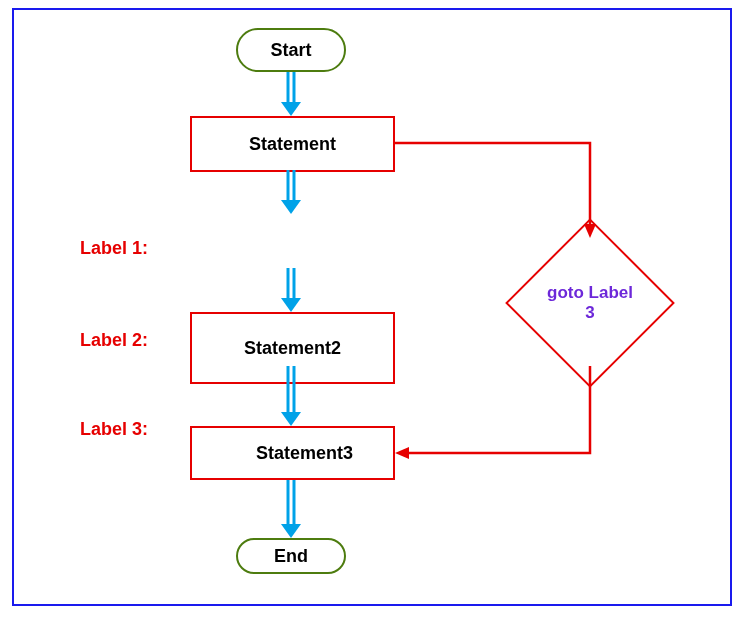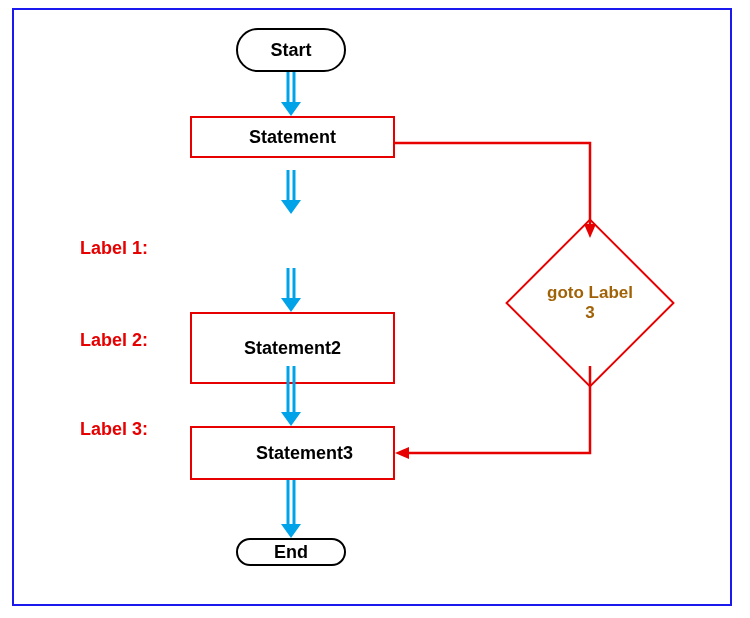--- a/index.html
+++ b/index.html
@@ -17,21 +17,21 @@
     position: absolute;
     left: 12px;
     top: 8px;
     width: 720px;
     height: 598px;
     border: 2px solid #1a1aee;
     box-sizing: border-box;
   }
   .terminator {
     position: absolute;
-    border: 2px solid #000000;
+    border: 2px solid #4d7c0f;
     border-radius: 22px;
     background: #fff;
     text-align: center;
     font-weight: bold;
     font-size: 18px;
     box-sizing: border-box;
     display: flex;
     align-items: center;
     justify-content: center;
   }
@@ -63,21 +63,21 @@
   .diamond {
     width: 120px;
     height: 120px;
     transform: rotate(45deg);
     border: 2px solid #e60000;
     box-sizing: border-box;
   }
   .diamond-text {
     position: absolute;
     text-align: center;
-    color: #a16207;
+    color: #6d28d9;
     font-weight: bold;
     font-size: 17px;
     line-height: 1.2;
     width: 110px;
   }
   svg.connector {
     position: absolute;
     overflow: visible;
   }
 </style>
@@ -90,21 +90,21 @@
   <div class="terminator" style="left:236px; top:28px; width:110px; height:44px;">
     <span>Start</span>
   </div>
 
   <svg class="connector" style="left:280px; top:72px;" width="22" height="44">
     <line x1="8" y1="0" x2="8" y2="34" stroke="#00a2e8" stroke-width="3"></line>
     <line x1="14" y1="0" x2="14" y2="34" stroke="#00a2e8" stroke-width="3"></line>
     <polygon points="11,44 1,30 21,30" fill="#00a2e8"></polygon>
   </svg>
 
-  <div class="process" style="left:190px; top:116px; width:205px; height:42px;">
+  <div class="process" style="left:190px; top:116px; width:205px; height:56px;">
     <span>Statement</span>
   </div>
 
   <svg class="connector" style="left:280px; top:170px;" width="22" height="44">
     <line x1="8" y1="0" x2="8" y2="34" stroke="#00a2e8" stroke-width="3"></line>
     <line x1="14" y1="0" x2="14" y2="34" stroke="#00a2e8" stroke-width="3"></line>
     <polygon points="11,44 1,30 21,30" fill="#00a2e8"></polygon>
   </svg>
 
   <div class="label" style="left:58px; top:238px; width:90px;">Label 1:</div>
@@ -133,21 +133,21 @@
   <div class="process" style="left:190px; top:426px; width:205px; height:54px;padding-left:24px;">
     <span>Statement3</span>
   </div>
 
   <svg class="connector" style="left:280px; top:480px;" width="22" height="58">
     <line x1="8" y1="0" x2="8" y2="48" stroke="#00a2e8" stroke-width="3"></line>
     <line x1="14" y1="0" x2="14" y2="48" stroke="#00a2e8" stroke-width="3"></line>
     <polygon points="11,58 1,44 21,44" fill="#00a2e8"></polygon>
   </svg>
 
-  <div class="terminator" style="left:236px; top:538px; width:110px; height:28px;">
+  <div class="terminator" style="left:236px; top:538px; width:110px; height:36px;">
     <span>End</span>
   </div>
 
   <div class="diamond-wrap" style="left:505px; top:218px; width:170px; height:170px;">
     <div class="diamond"></div>
     <div class="diamond-text">
       <span>goto Label</span><br>
       <span>3</span>
     </div>
   </div>

